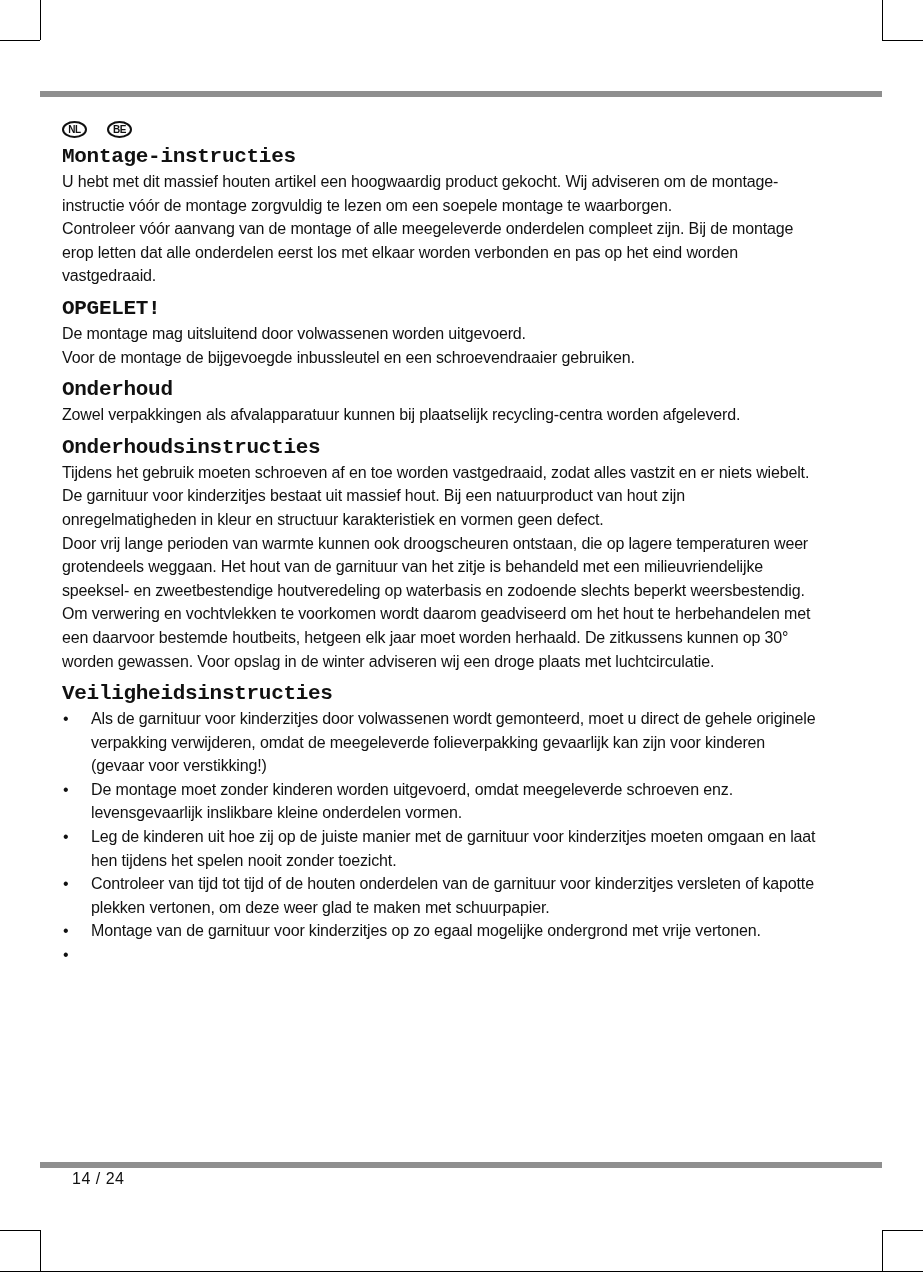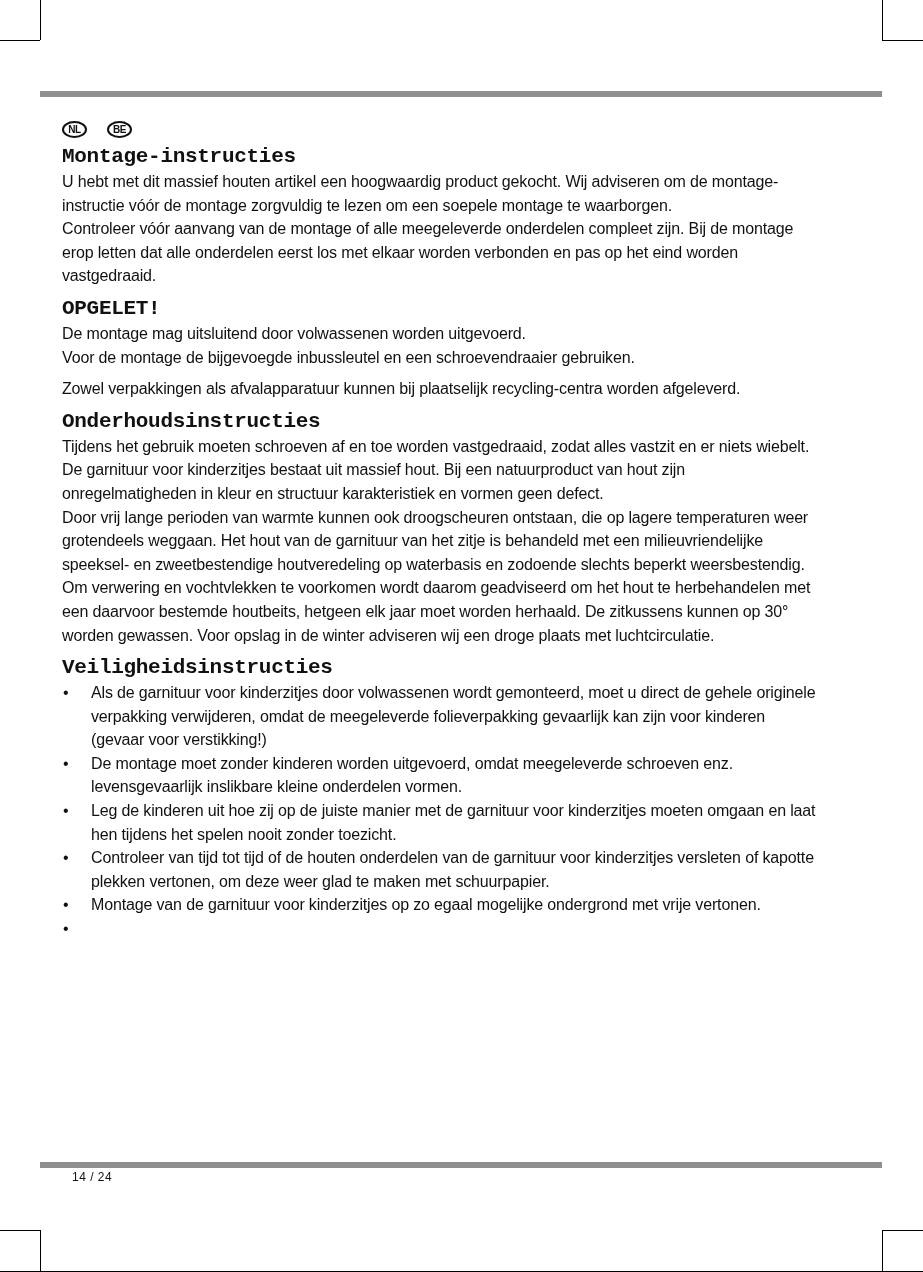--- a/index.html
+++ b/index.html
@@ -13,21 +13,21 @@
            width: 25px; height: 17px; border: 2px solid #111; border-radius: 50%;
            font-weight: bold; font-size: 10px; letter-spacing: -0.5px; box-sizing: border-box; }
   h2 { margin: 0; font-size: 21px; font-weight: bold; line-height: 26px;
        font-family: Liberation Mono, monospace; letter-spacing: -0.3px; }
   .p { margin: 0; font-size: 16px; line-height: 23.6px; letter-spacing: -0.15px; }
   .sec { margin-top: 8px; }
   .sec-first { margin-top: 4px; }
   ul { list-style: none; margin: 0; padding: 0; }
   li { position: relative; padding-left: 29px; font-size: 16px; line-height: 23.6px; letter-spacing: -0.15px; }
   li .bullet { position: absolute; left: 1px; top: 0; }
-  .page-num { position: absolute; left: 72px; top: 1170px; font-size: 12px; letter-spacing: 0.5px; }
+  .page-num { position: absolute; left: 72px; top: 1170px; font-size: 16px; letter-spacing: 0.5px; }
 </style>
 </head>
 <body>
 
 <div class="crop" style="left:40px;top:0;width:1px;height:40px;"></div>
 <div class="crop" style="left:0;top:40px;width:40px;height:1px;"></div>
 <div class="crop" style="left:882px;top:0;width:1px;height:40px;"></div>
 <div class="crop" style="left:882px;top:40px;width:41px;height:1px;"></div>
 <div class="crop" style="left:0;top:1230px;width:40px;height:1px;"></div>
 <div class="crop" style="left:40px;top:1230px;width:1px;height:42px;"></div>
@@ -49,20 +49,21 @@
     <p class="p">Controleer vóór aanvang van de montage of alle meegeleverde onderdelen compleet zijn. Bij de montage erop letten dat alle onderdelen eerst los met elkaar worden verbonden en pas op het eind worden vastgedraaid.</p>
   </div>
 
   <div class="sec">
     <h2>OPGELET!</h2>
     <p class="p">De montage mag uitsluitend door volwassenen worden uitgevoerd.</p>
     <p class="p">Voor de montage de bijgevoegde inbussleutel en een schroevendraaier gebruiken.</p>
   </div>
 
   <div class="sec">
+    <h2>Onderhoud</h2>
     <p class="p">Zowel verpakkingen als afvalapparatuur kunnen bij plaatselijk recycling-centra worden afgeleverd.</p>
   </div>
 
   <div class="sec">
     <h2>Onderhoudsinstructies</h2>
     <p class="p">Tijdens het gebruik moeten schroeven af en toe worden vastgedraaid, zodat alles vastzit en er niets wiebelt. De garnituur voor kinderzitjes bestaat uit massief hout. Bij een natuurproduct van hout zijn onregelmatigheden in kleur en structuur karakteristiek en vormen geen defect.</p>
     <p class="p">Door vrij lange perioden van warmte kunnen ook droogscheuren ontstaan, die op lagere temperaturen weer grotendeels weggaan. Het hout van de garnituur van het zitje is behandeld met een milieuvriendelijke speeksel- en zweetbestendige houtveredeling op waterbasis en zodoende slechts beperkt weersbestendig. Om verwering en vochtvlekken te voorkomen wordt daarom geadviseerd om het hout te herbehandelen met een daarvoor bestemde houtbeits, hetgeen elk jaar moet worden herhaald. De zitkussens kunnen op 30° worden gewassen. Voor opslag in de winter adviseren wij een droge plaats met luchtcirculatie.</p>
   </div>
 
   <div class="sec">

